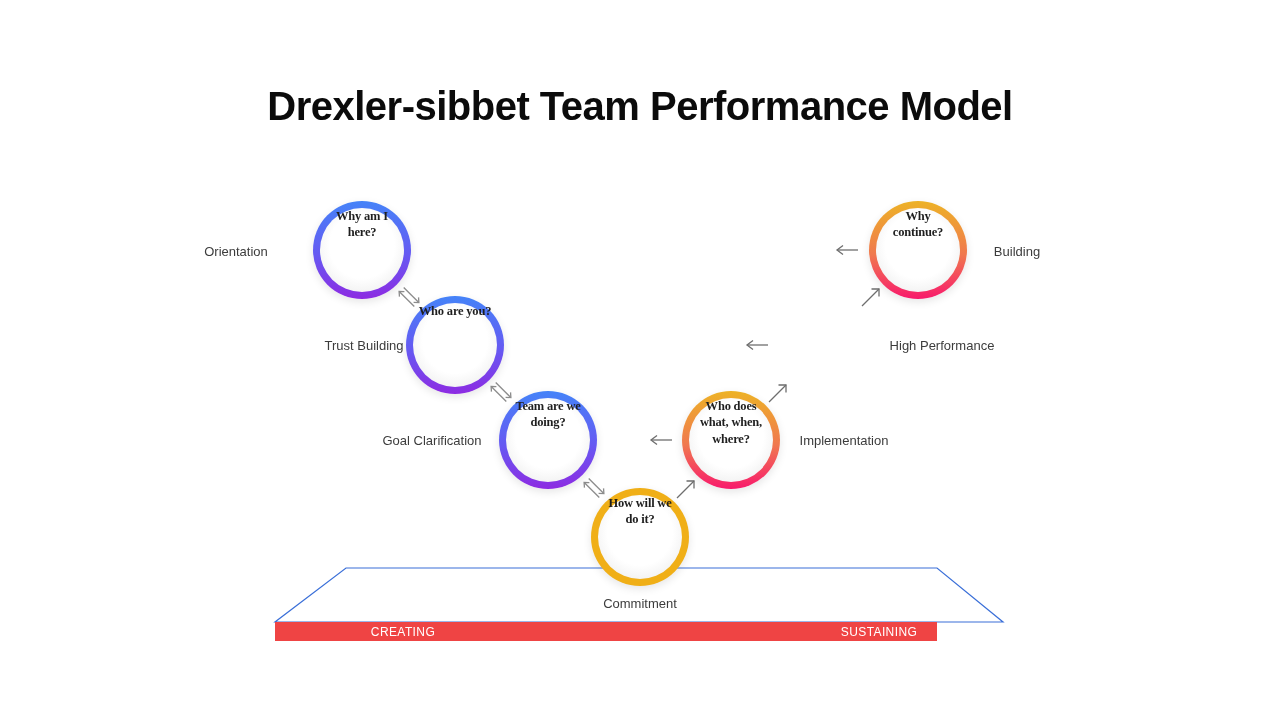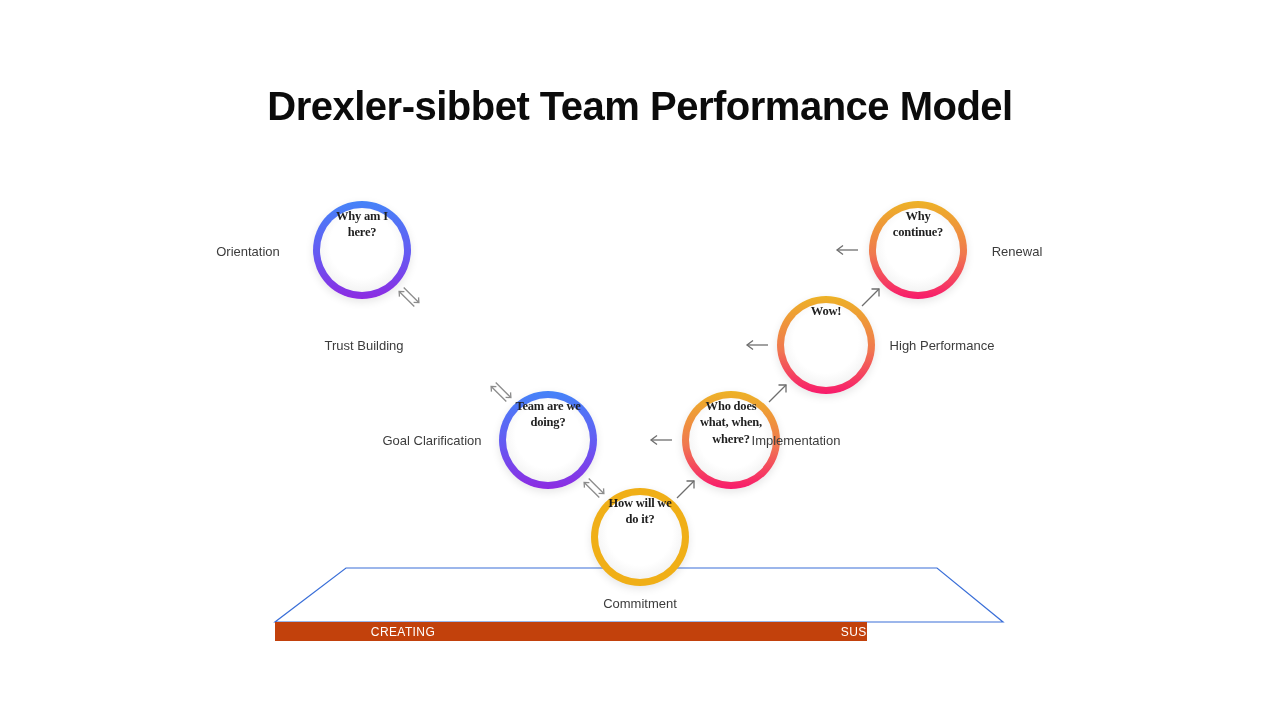--- a/index.html
+++ b/index.html
@@ -8,22 +8,22 @@
     font-family:"Liberation Sans","DejaVu Sans",sans-serif;
     padding-left:47px;
   }
   .title{
     position:absolute;left:0;top:84px;width:1280px;text-align:center;
     font-size:40px;font-weight:800;color:#0b0b0b;letter-spacing:-0.5px;margin:0;
   }
   
   .platform-svg{position:absolute;left:0;top:0;z-index:1;}
   .bar{
-    position:absolute;left:275px;top:622px;width:592px;height:19px;
-    background:#c2410c;z-index:1;
+    position:absolute;left:275px;top:622px;width:662px;height:19px;
+    background:#ef4444;z-index:1;
   }
   .bar-label{
     position:absolute;top:50%;transform:translate(-50%,-50%);
     color:#ffffff;font-size:12px;letter-spacing:0.4px;white-space:nowrap;
   }
   .bar-label.creating{left:128px;}
   .bar-label.sustaining{left:604px;}
   
   .node{
     position:absolute;width:98px;height:98px;border-radius:50%;
@@ -63,53 +63,53 @@
   <div class="bar">
     <span class="bar-label creating">CREATING</span>
     <span class="bar-label sustaining">SUSTAINING</span>
   </div>
 
   <div class="node ring-cool" style="left:313px;top:201px;">
     <div class="node-inner">
       <span class="node-text">Why am I here?</span>
     </div>
   </div>
+  <div class="node ring-cool" style="left:406px;top:296px;">
+    <div class="node-inner">
+      <span class="node-text">Who are you?</span>
+    </div>
+  </div>
   <div class="node ring-cool" style="left:499px;top:391px;">
     <div class="node-inner">
       <span class="node-text">Team are we doing?</span>
     </div>
   </div>
   <div class="node ring-gold" style="left:591px;top:488px;">
     <div class="node-inner">
       <span class="node-text">How will we do it?</span>
     </div>
   </div>
   <div class="node ring-warm" style="left:682px;top:391px;">
     <div class="node-inner">
       <span class="node-text">Who does what, when, where?</span>
     </div>
   </div>
-  <div class="node ring-warm" style="left:777px;top:296px;">
-    <div class="node-inner">
-      <span class="node-text">Wow!</span>
-    </div>
-  </div>
   <div class="node ring-warm" style="left:869px;top:201px;">
     <div class="node-inner">
       <span class="node-text">Why continue?</span>
     </div>
   </div>
 
-  <div class="stage-label" style="left:248px;top:251px;">Orientation</div>
+  <div class="stage-label" style="left:236px;top:251px;">Orientation</div>
   <div class="stage-label" style="left:341px;top:345px;margin-left:23px;">Trust Building</div>
   <div class="stage-label" style="left:432px;top:440px;text-align:right;">Goal Clarification</div>
   <div class="stage-label" style="left:640px;top:603px;">Commitment</div>
-  <div class="stage-label" style="left:796px;top:440px;text-align:right;">Implementation</div>
+  <div class="stage-label" style="left:844px;top:440px;text-align:right;">Implementation</div>
   <div class="stage-label" style="left:942px;top:345px;">High Performance</div>
-  <div class="stage-label" style="left:1017px;top:251px;">Renewal</div>
+  <div class="stage-label" style="left:1017px;top:251px;">Building</div>
 
   <div class="arrow dbl" style="left:409px;top:297px;">
     <svg width="17" height="27" viewBox="0 0 17 27" fill="none" stroke="#8c8c8c" stroke-width="1.3">
       <line x1="5.5" y1="3" x2="5.5" y2="24"></line>
         <polyline points="2,6.5 5.5,2.5 9,6.5"></polyline>
       <line x1="11.5" y1="3" x2="11.5" y2="24"></line>
         <polyline points="8,20.5 11.5,24.5 15,20.5"></polyline>
     </svg>
   </div>
   <div class="arrow dbl" style="left:501px;top:392px;">

